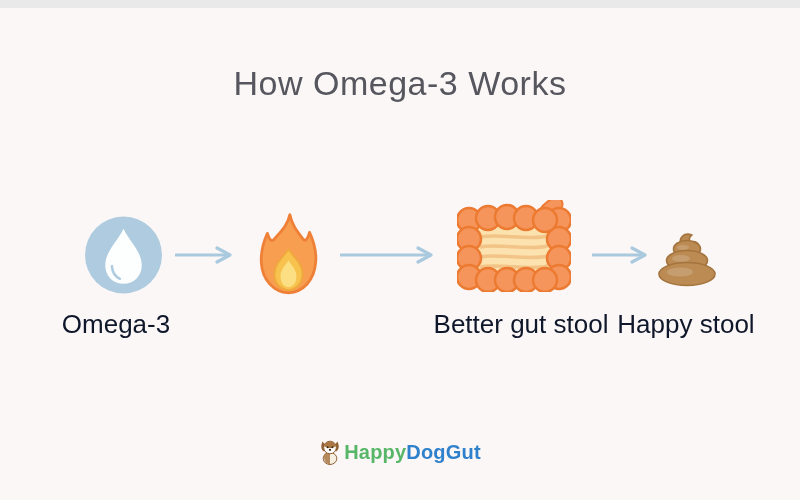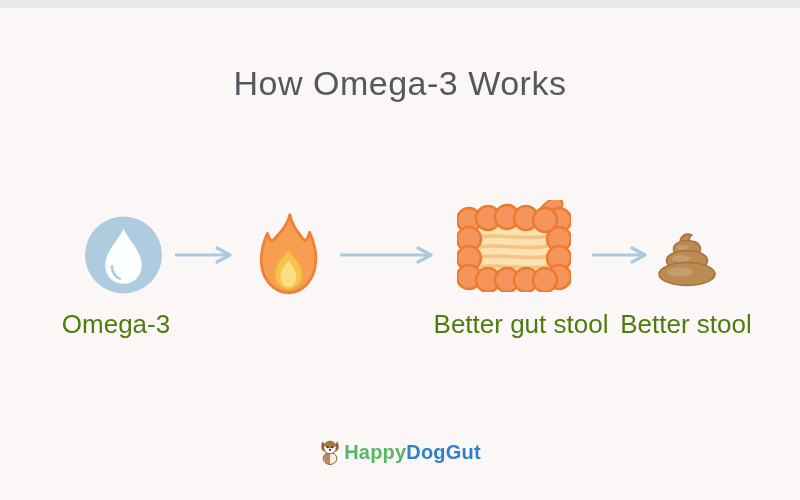--- a/index.html
+++ b/index.html
@@ -18,21 +18,21 @@
     position:absolute;top:56px;left:0;width:800px;
     text-align:center;
     font-size:34px;font-weight:400;
     color:#56565E;
     letter-spacing:0.5px;
   }
   .icon-abs{position:absolute;}
   .step-label{
     position:absolute;top:301px;
     transform:translateX(-50%);
-    font-size:26px;color:#4d7c0f;
+    font-size:26px;color:#0f172a;
     white-space:nowrap;
   }
   .logo{
     position:absolute;top:431px;left:0;width:800px;
     display:flex;align-items:center;justify-content:center;
     gap:3px;
   }
   .logo-text{
     font-size:20px;font-weight:700;letter-spacing:0.2px;
   }
@@ -136,21 +136,21 @@
       <g fill="rgba(255,255,255,0.16)">
         <ellipse cx="24" cy="42" rx="13" ry="4.5"></ellipse>
         <ellipse cx="25" cy="28.5" rx="9" ry="3.5"></ellipse>
         <ellipse cx="27" cy="17.5" rx="6" ry="2.5"></ellipse>
       </g>
     </svg>
   </div>
 
   <div class="step-label" style="left:116px;">Omega-3</div>
   <div class="step-label" style="left:521px;">Better gut stool</div>
-  <div class="step-label" style="left:686px;">Better stool</div>
+  <div class="step-label" style="left:686px;">Happy stool</div>
 
   <div class="logo">
     <span style="display:inline-flex;">
       <svg width="22" height="26" viewBox="0 0 22 26">
 
         <path d="M3.5 2.5 C1.5 7 2 11 5 12.5 L8.5 8.5 Z" fill="#8F6134"></path>
         <path d="M18.5 2.5 C20.5 7 20 11 17 12.5 L13.5 8.5 Z" fill="#8F6134"></path>
 
         <ellipse cx="11" cy="19.5" rx="6.8" ry="6" fill="#F7EFE2" stroke="#8F6134" stroke-width="1"></ellipse>
         <path d="M5 17 C5 14 8 13.5 11 13.5 L11 25 C7.5 25 4.8 22.5 5 17 Z" fill="#A97845" opacity="0.85"></path>

